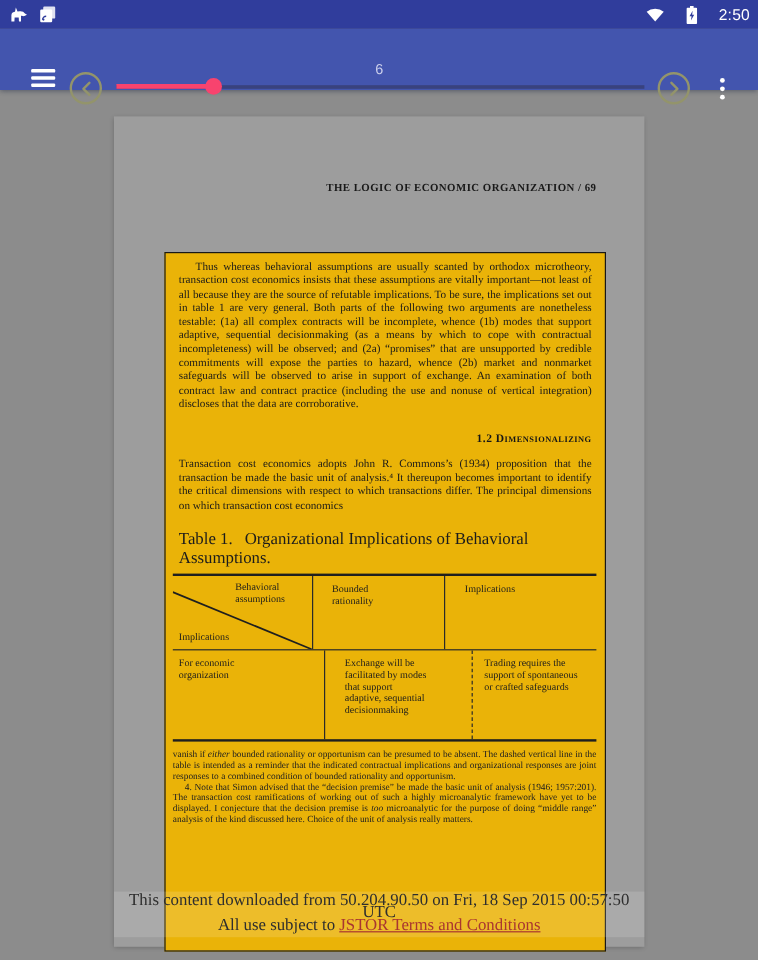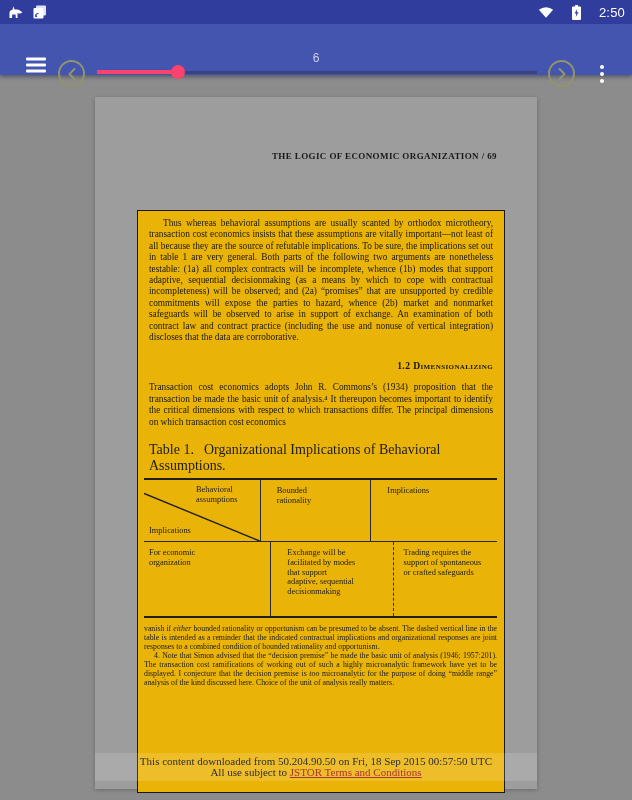--- a/index.html
+++ b/index.html
@@ -103,21 +103,21 @@
   .w72 { max-width:72px; } .w58 { max-width:58px; } .w88 { max-width:88px; }
   .w82 { max-width:82px; } .w60 { max-width:60px; } .w48 { max-width:48px; }
 
   .fnotes { margin-top:6px; margin-left:-5px; margin-right:-4px;
             font-size:7.8px; line-height:9px; text-align:justify; color:#202020; }
   .fn-indent { text-indent:10px; }
   .fnotes em { font-style:italic; }
 
   .jstor-footer {
     position:absolute; left:0; bottom:8px; width:100%;
-    text-align:center; font-family:"Liberation Serif", serif; font-size:11px; line-height:10.5px;
+    text-align:center; font-family:"Liberation Serif", serif; font-size:14px; line-height:10.5px;
     color:#2e2e2e; background:rgba(255,255,255,.14); padding:3px 0 4px;
   }
   .jstor-link { color:#a93630; text-decoration:underline; cursor:pointer; }
 </style>
 </head>
 <body>
 
 <div class="status-bar">
   <div class="sb-left">
     <svg width="17" height="16" viewBox="0 0 17 16">

